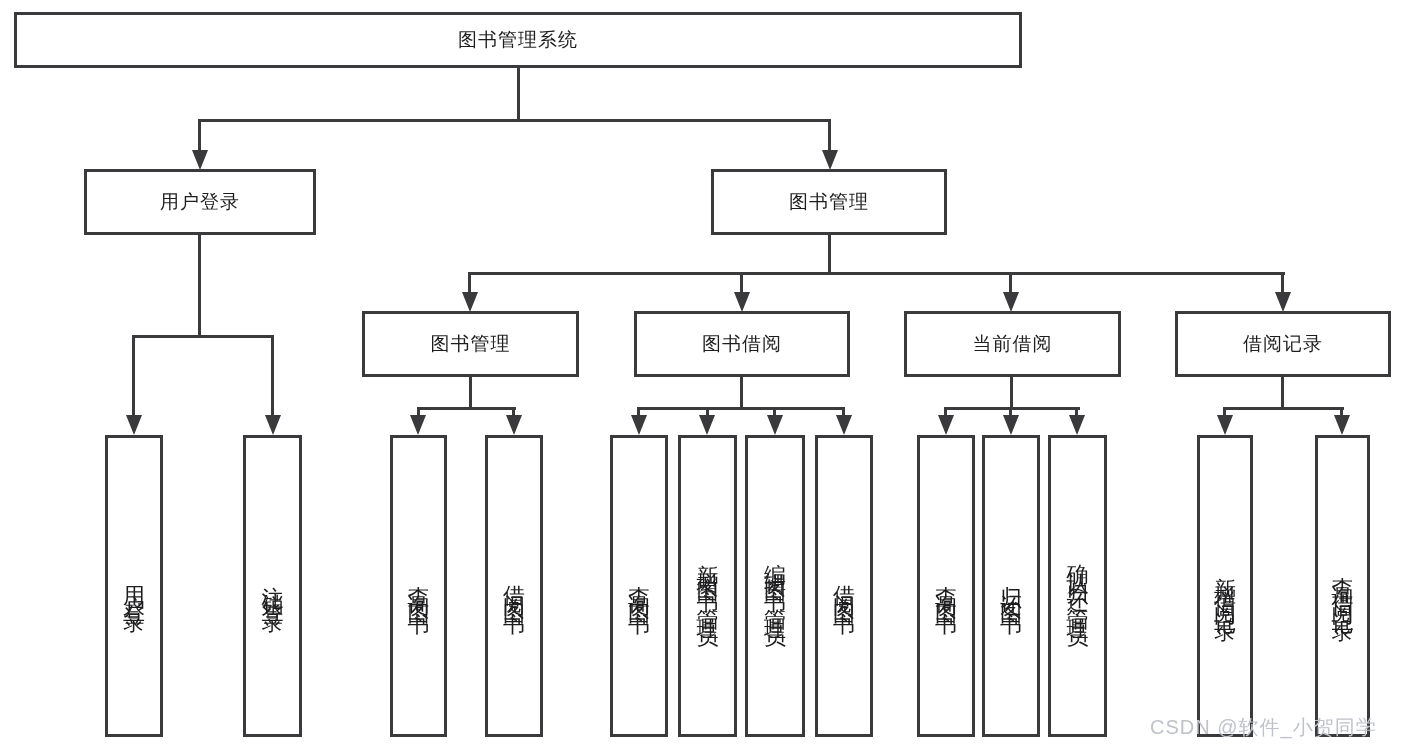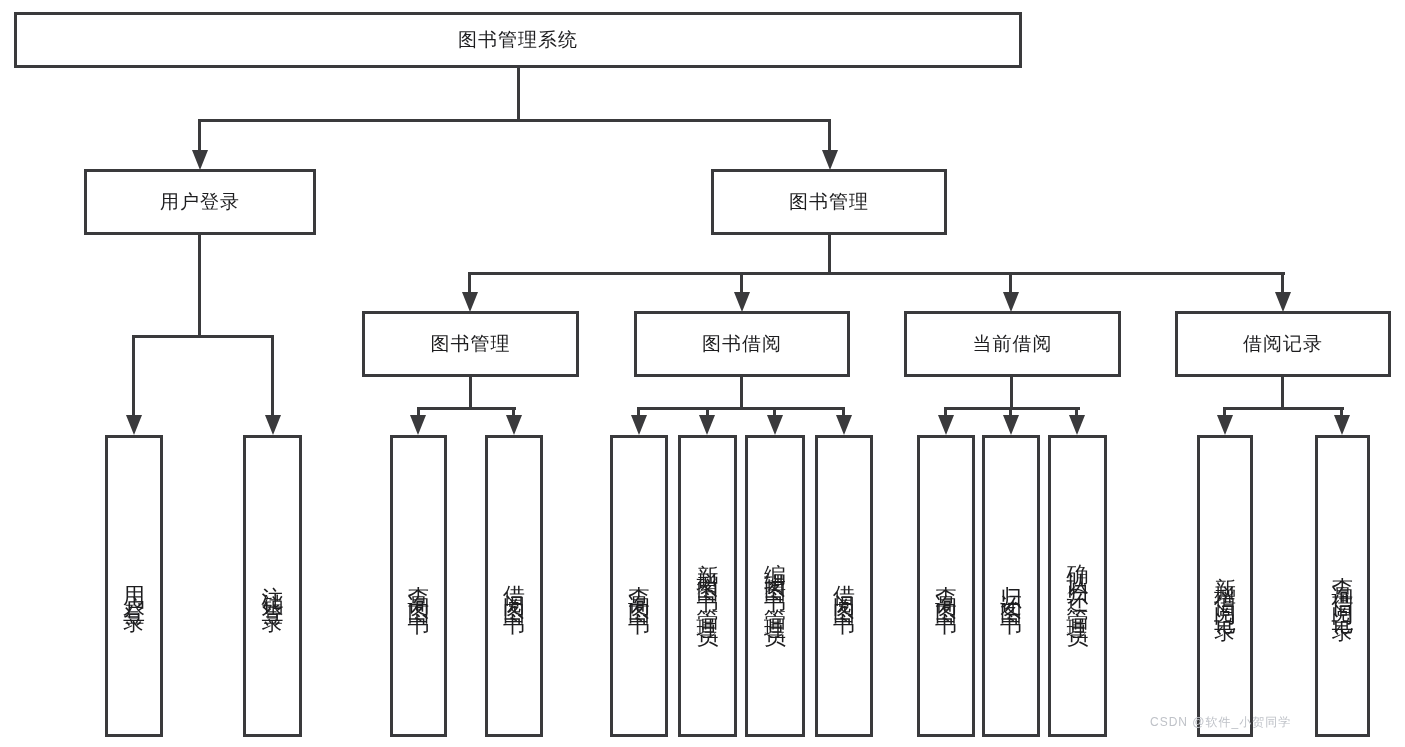--- a/index.html
+++ b/index.html
@@ -31,21 +31,21 @@
   }
   .line{position:absolute;background:var(--line);}
   .atri{
     position:absolute;width:0;height:0;
     border-left:8px solid transparent;
     border-right:8px solid transparent;
     border-top:20px solid var(--line);
   }
   .watermark{
     position:absolute;left:1150px;top:714px;
-    font-size:12px;color:var(--watermark);letter-spacing:1px;
+    font-size:20px;color:var(--watermark);letter-spacing:1px;
     white-space:nowrap;z-index:5;
   }
 </style>
 </head>
 <body>
 
 <div class="stage">
 
   <div class="line" style="left:517px;top:68px;width:3px;height:52px"></div>
   <div class="line" style="left:198px;top:119px;width:633px;height:3px"></div>

